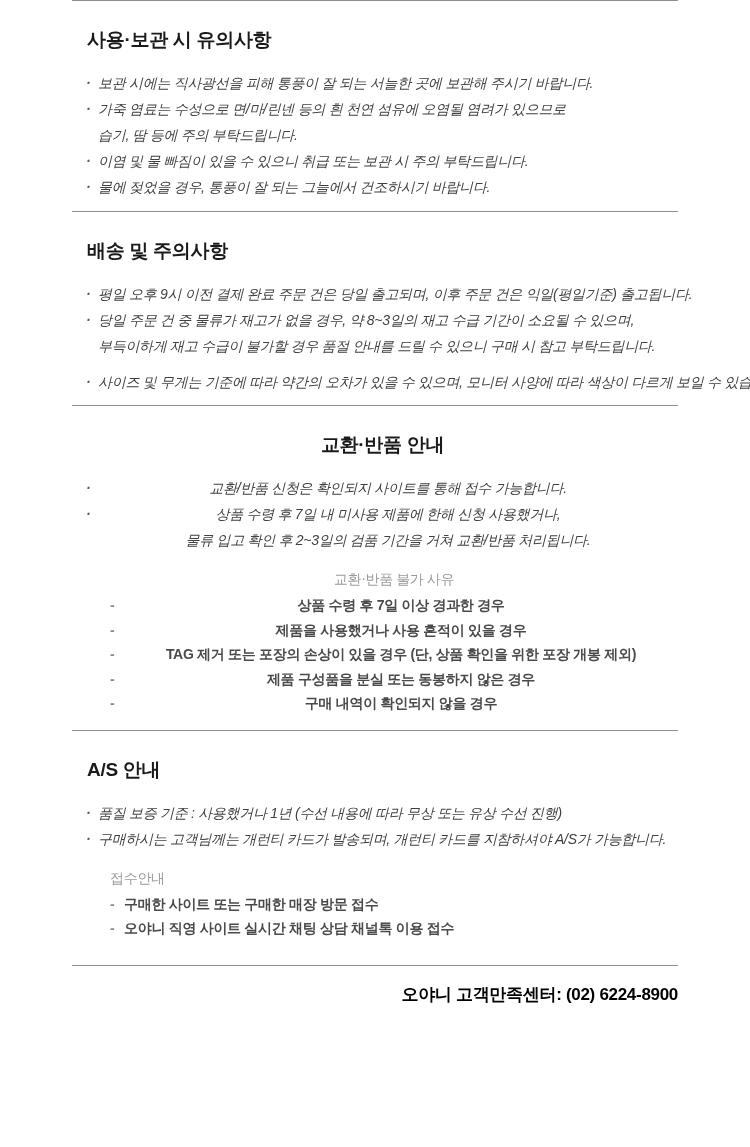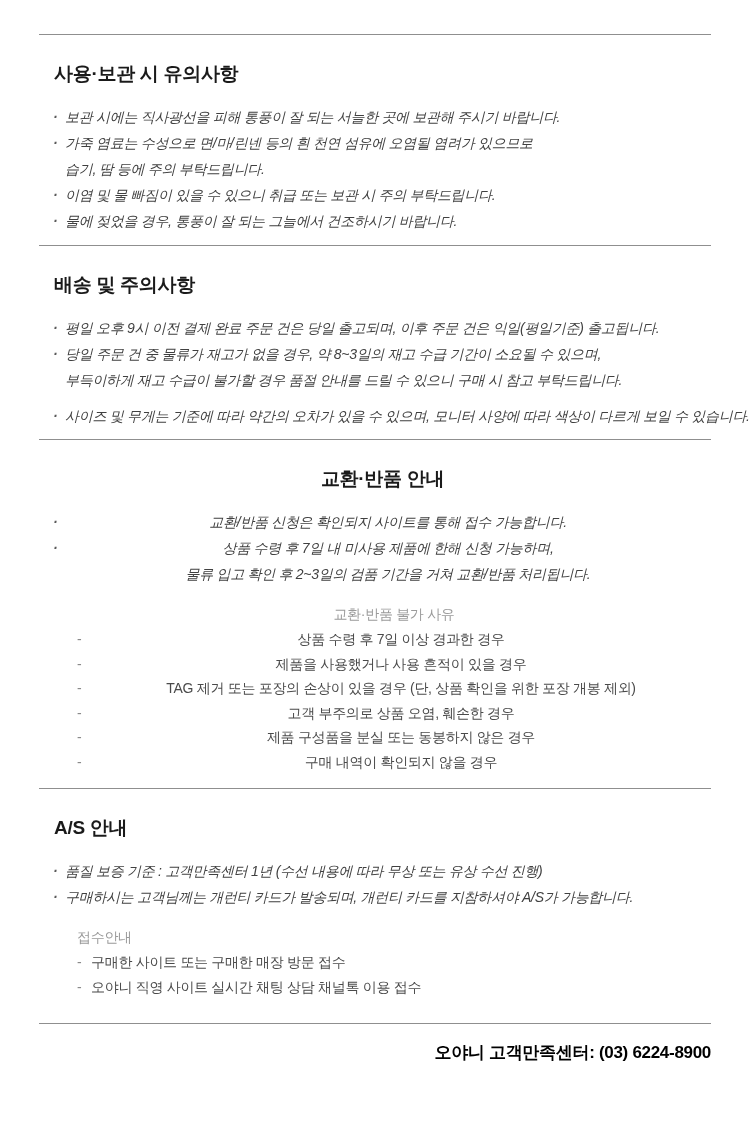--- a/index.html
+++ b/index.html
@@ -3,21 +3,21 @@
 <meta charset="utf-8">
 <style>
   * { margin:0; padding:0; box-sizing:border-box; }
   html,body { background:#ffffff; }
   body {
     width:750px; height:1147px; overflow:hidden;
     font-family:"Liberation Sans","DejaVu Sans",sans-serif;
     color:#3f3f3f;
     -webkit-font-smoothing:antialiased;
   }
-  .page { padding:0 39px;margin-top:34px; }
+  .page { padding:0 72px; }
 
   hr.divider {
     border:none; border-top:1px solid #8f8f8f; margin:0; height:0;
   }
   .hr-top { margin-top:32px; }
 
   section { display:block; }
   .section-title {
     font-size:19px; font-weight:700; color:#1a1a1a;
     letter-spacing:-0.3px; line-height:22px;
@@ -37,27 +37,27 @@
   ul.bullets li::before {
     content:"\00B7"; position:absolute; left:1px; top:0;
     color:#5a5a5a; font-weight:700;
   }
   ul.bullets li .line { display:block; white-space:nowrap; }
   ul.bullets li.gap-top { margin-top:10px; }
 
   .subsection { margin:15px 0 0 38px; }
   .subsection-title {
     font-size:14px; color:#9a9a9a; line-height:24px;
-    letter-spacing:-0.3px; font-weight:400;
+    letter-spacing:-0.3px; font-weight:400;font-family:Liberation Serif, serif;
   }
   ul.dashes { list-style:none; margin-top:1px; }
   ul.dashes li {
     position:relative; padding-left:14px;
     font-size:14px; line-height:24.5px; color:#4a4a4a;
-    letter-spacing:-0.3px; white-space:nowrap;
+    letter-spacing:-0.3px; white-space:nowrap;font-weight:bold;
   }
   ul.dashes li::before {
     content:"-"; position:absolute; left:0; top:0; color:#8a8a8a;
   }
 
   .pad-b-sm  { padding-bottom:11px; }
   .pad-b-md  { padding-bottom:10px; }
   .pad-b-lg  { padding-bottom:14px;text-align:center; }
   .pad-b-xl  { padding-bottom:24px; }
 
@@ -113,55 +113,54 @@
 
   <hr class="divider">
 
   <section class="sec-exchange pad-b-lg">
     <h2 class="section-title">교환·반품 안내</h2>
     <ul class="bullets">
       <li>
         <span class="line">교환/반품 신청은 확인되지 사이트를 통해 접수 가능합니다.</span>
       </li>
       <li>
-        <span class="line">상품 수령 후 7일 내 미사용 제품에 한해 신청 가능하며,</span>
+        <span class="line">상품 수령 후 7일 내 미사용 제품에 한해 신청 사용했거나,</span>
         <span class="line">물류 입고 확인 후 2~3일의 검품 기간을 거쳐 교환/반품 처리됩니다.</span>
       </li>
     </ul>
     <div class="subsection">
       <div class="subsection-title">교환·반품 불가 사유</div>
       <ul class="dashes">
         <li>상품 수령 후 7일 이상 경과한 경우</li>
         <li>제품을 사용했거나 사용 흔적이 있을 경우</li>
         <li>TAG 제거 또는 포장의 손상이 있을 경우 (단, 상품 확인을 위한 포장 개봉 제외)</li>
-        <li>고객 부주의로 상품 오염, 훼손한 경우</li>
         <li>제품 구성품을 분실 또는 동봉하지 않은 경우</li>
         <li>구매 내역이 확인되지 않을 경우</li>
       </ul>
     </div>
   </section>
 
   <hr class="divider">
 
   <section class="sec-as pad-b-xl">
     <h2 class="section-title">A/S 안내</h2>
     <ul class="bullets">
       <li>
-        <span class="line">품질 보증 기준 : 고객만족센터 1년 (수선 내용에 따라 무상 또는 유상 수선 진행)</span>
+        <span class="line">품질 보증 기준 : 사용했거나 1년 (수선 내용에 따라 무상 또는 유상 수선 진행)</span>
       </li>
       <li>
         <span class="line">구매하시는 고객님께는 개런티 카드가 발송되며, 개런티 카드를 지참하셔야 A/S가 가능합니다.</span>
       </li>
     </ul>
     <div class="subsection">
       <div class="subsection-title">접수안내</div>
       <ul class="dashes">
         <li>구매한 사이트 또는 구매한 매장 방문 접수</li>
         <li>오야니 직영 사이트 실시간 채팅 상담 채널톡 이용 접수</li>
       </ul>
     </div>
   </section>
 
   <hr class="divider">
 
-  <div class="footer">오야니 고객만족센터: (03) 6224-8900</div>
+  <div class="footer">오야니 고객만족센터: (02) 6224-8900</div>
 
 </div>
 
 </body></html>

